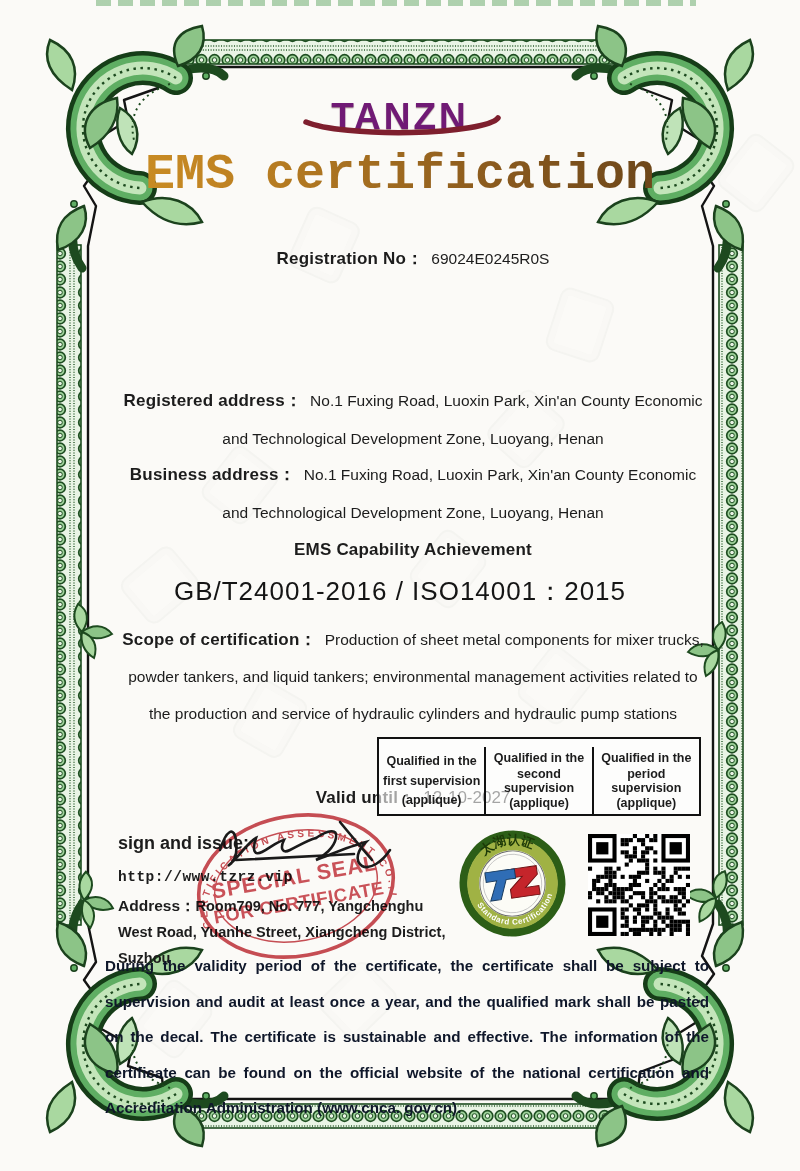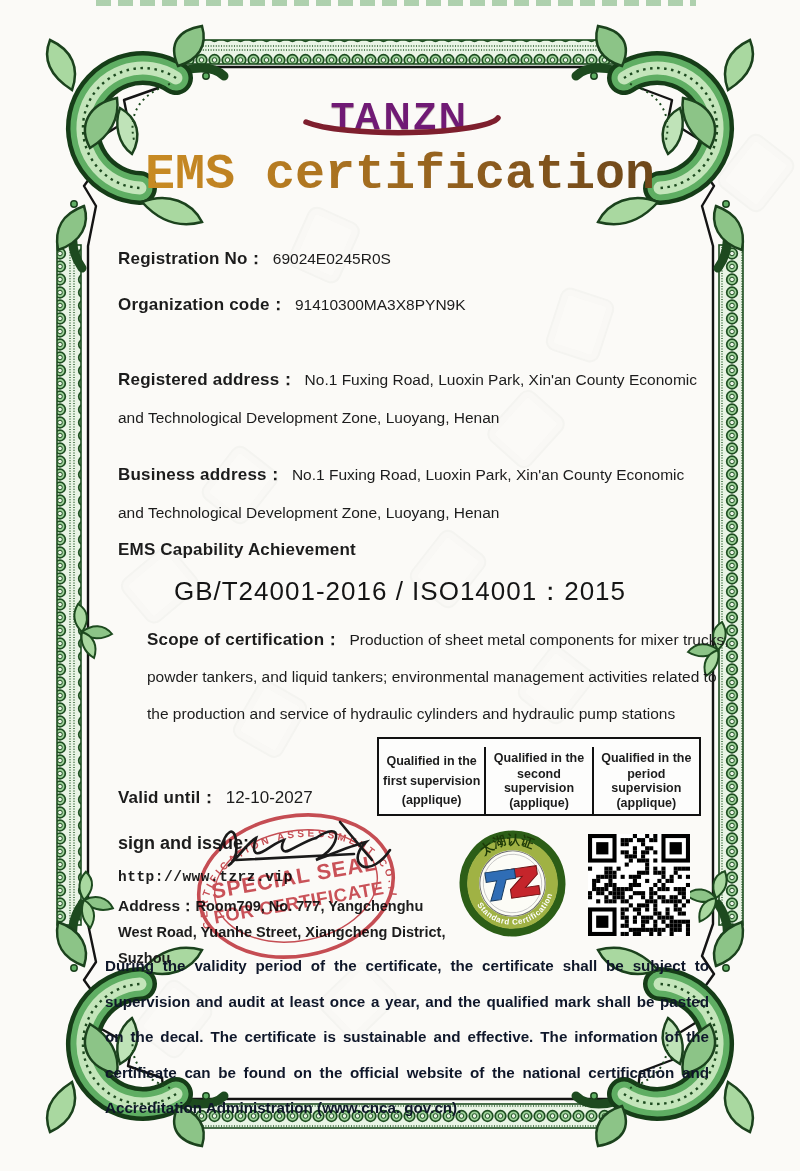--- a/index.html
+++ b/index.html
@@ -20,30 +20,30 @@
   .title{
     left:0; right:0; top:146px; text-align:center;
     font-family:"Liberation Mono","DejaVu Sans Mono", monospace;
     font-size:50px; font-weight:bold; letter-spacing:0px; color:#7a511d;
     background:linear-gradient(90deg,#d79a26 0%,#c08322 28%,#8a5a1e 62%,#53351663 100%,#533516 100%);
     background:linear-gradient(90deg,#d79a26 0%,#c08322 28%,#8a5a1e 62%,#533516 100%);
     -webkit-background-clip:text; background-clip:text; -webkit-text-fill-color:transparent;
   }
   .title .sp{letter-spacing:0;}
   
-  .row{left:118px; width:590px; font-size:15.5px; line-height:24px;}
+  .row{left:118px; width:590px; font-size:15.5px; line-height:24px;text-align:center;}
   .lbl{font-size:17px; font-weight:bold; letter-spacing:.2px;}
   .val{font-weight:normal; margin-left:8px;}
   .wrapblock{line-height:38px;}
   .standard{
     left:0; right:0; top:574px; text-align:center;
     font-family:Liberation Sans, sans-serif;
     font-size:26px; letter-spacing:1px; color:#151515; font-weight:normal;
   }
-  .scope{line-height:37px;margin-left:29px;}
+  .scope{line-height:37px;}
   
   .sup{
     left:377px; top:737px; width:324px; height:79px; display:flex;
     border:2px solid #111; background:rgba(255,255,255,.6); box-sizing:border-box;
   }
   .sup-box{
     flex:1; border-right:2px solid #111; display:flex; flex-direction:column;
     justify-content:space-evenly; align-items:center; text-align:center;
     font-size:12.5px; font-weight:600; padding:2px 0;margin-top:8px;
   }
@@ -165,24 +165,21 @@
   <svg class="abs swoosh" width="220" height="44" viewBox="0 0 220 44">
     <path d="M 14 10 A 100 17 0 0 0 206 6" fill="none" stroke="#7e1f2e" stroke-width="5.5" stroke-linecap="round"></path>
   </svg>
   <div class="abs title">
     <span>EMS</span><span class="sp"> </span><span>certification</span>
   </div>
 
   <div class="abs row" style="top:247px">
     <span class="lbl">Registration No：</span><span class="val">69024E0245R0S</span>
   </div>
-  <div class="abs row" style="top:293px">
-    <span class="lbl">Organization code：</span><span class="val">91410300MA3X8PYN9K</span>
-  </div>
-  <div class="abs row wrapblock" style="top:361px">
+  <div class="abs row wrapblock" style="top:382px">
     <span class="lbl">Registered address：</span><span class="val">No.1 Fuxing Road, Luoxin Park, Xin'an County Economic and Technological Development Zone, Luoyang, Henan</span>
   </div>
   <div class="abs row wrapblock" style="top:456px">
     <span class="lbl">Business address：</span><span class="val">No.1 Fuxing Road, Luoxin Park, Xin'an County Economic and Technological Development Zone, Luoyang, Henan</span>
   </div>
   <div class="abs row" style="top:538px">
     <span class="lbl">EMS Capability Achievement</span>
   </div>
   <div class="abs standard">GB/T24001-2016 / ISO14001：2015</div>
   <div class="abs row scope" style="top:621px">

